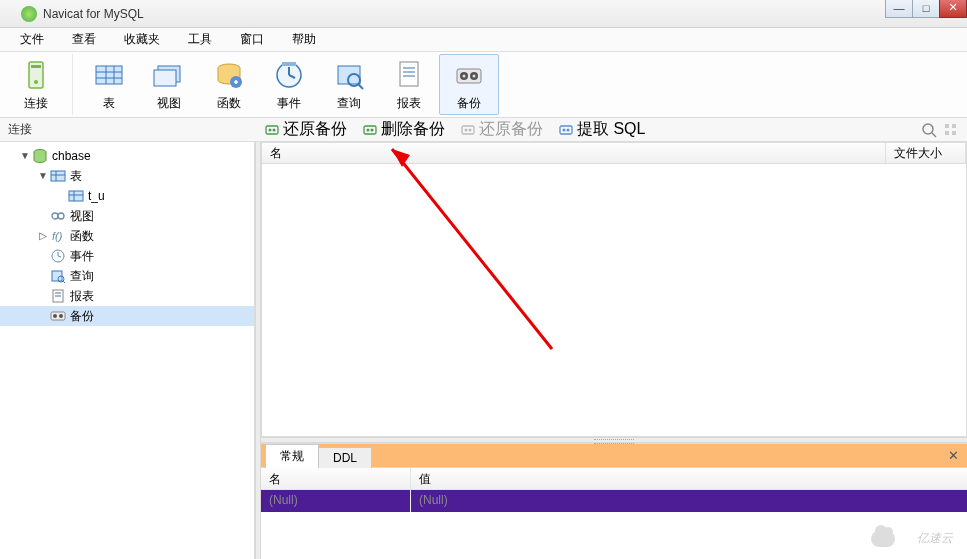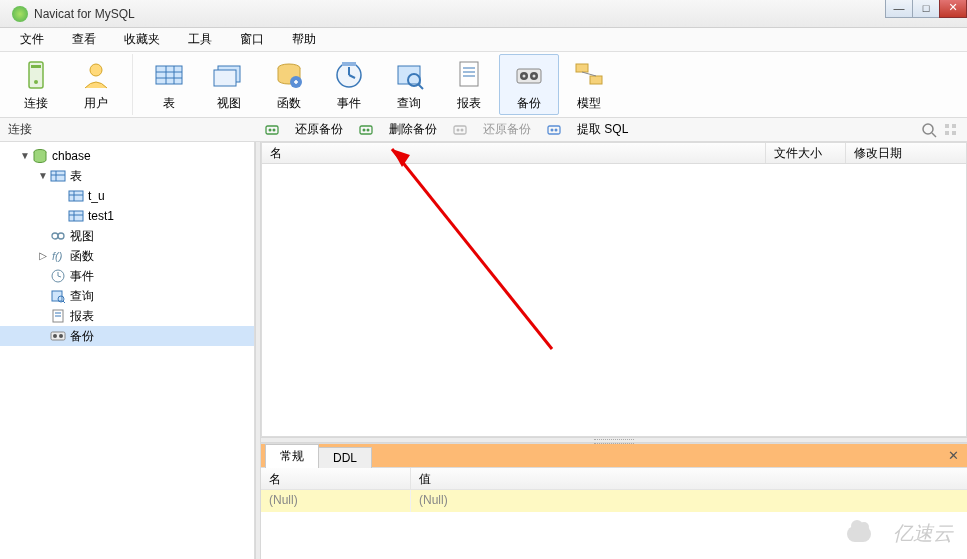--- a/index.html
+++ b/index.html
@@ -1,19 +1,19 @@
 <!DOCTYPE html>
 <html><head>
   <meta charset="utf-8">
   <style>
     * { margin: 0; padding: 0; box-sizing: border-box; font-family: "Microsoft YaHei", "SimSun", sans-serif; }
     body { background: #fff; width: 967px; height: 559px; overflow: hidden; position: relative; }
 
     
-    .titlebar { height: 28px; background: linear-gradient(#f7f7f7,#eaeaea); border-bottom: 1px solid #d0d0d0; display: flex; align-items: center; padding: 0 12px; position: relative; }
+    .titlebar { height: 28px; background: linear-gradient(#f7f7f7,#eaeaea); border-bottom: 1px solid #d0d0d0; display: flex; align-items: center; padding: 0 21px; position: relative; }
     .titlebar-icon { width: 16px; height: 16px; border-radius: 50%; background: radial-gradient(#a8e063,#4caf50); margin-right: 6px; }
     .titlebar-title { font-size: 12px; color: #333; }
     .win-controls { position: absolute; right: 0; top: -2px; display: flex; }
     .win-btn { width: 28px; height: 20px; display: flex; align-items: center; justify-content: center; font-size: 11px; color: #333; border: 1px solid #9aa8b8; border-top: none; margin-left: -1px; background: linear-gradient(#f1f5fa,#d8e3f0); }
     .win-btn.close { background: linear-gradient(#e67a7a,#c0392b); color: #fff; border-color:#8a2e2e; }
 
     
     .menubar { height: 24px; display: flex; align-items: center; padding: 0 6px; background: #fafafa; border-bottom: 1px solid #e0e0e0; font-size: 12px; }
     .menu-item { padding: 3px 14px; cursor: default; }
 
@@ -22,21 +22,21 @@
     .tool-group { display: flex; border-right: 1px solid #e8e8e8; padding: 0 6px; height: 100%; align-items:stretch; }
     .tool-btn { width: 60px; display: flex; flex-direction: column; align-items: center; justify-content: center; font-size: 12px; cursor: default; border: 1px solid transparent; border-radius: 2px; }
     .tool-btn.active { background: #eef5ff; border: 1px solid #a8c8e8; }
     .tool-icon { width: 36px; height: 36px; margin-bottom: 2px; display:flex; align-items:center; justify-content:center; }
     .tool-icon svg { width: 34px; height: 34px; }
 
     
     .subbar { height: 24px; display: flex; align-items: center; background: #f7f7f7; border-bottom: 1px solid #dcdcdc; font-size: 12px; }
     .subbar-left { width: 255px; padding-left: 8px; color:#333; }
     .subbar-right { flex: 1; display: flex; align-items: center; gap: 8px; padding-left: 6px; position:relative; }
-    .sub-action { display: flex; align-items: center; gap: 16px; padding: 1px 4px; font-size: 12px; cursor: default; }
+    .sub-action { display: flex; align-items: center; gap: 4px; padding: 1px 4px; font-size: 16px; cursor: default; }
     .sub-action .mini-icon { width:14px; height:14px; }
     .sub-action.disabled { color:#999; }
     .subbar-tools { position:absolute; right:8px; display:flex; gap:6px; align-items:center; }
     .st-icon { width:16px; height:16px; }
 
     
     .main { display: flex; height: 419px; }
     .sidebar { width: 255px; border-right: 1px solid #dcdcdc; background: #fff; overflow: auto; }
     .tree { font-size: 12px; padding: 4px 0; }
     .tree-row { display: flex; align-items: center; height: 20px; padding-left: 6px; white-space: nowrap; cursor: default; }
@@ -68,26 +68,26 @@
 
     .bottom-panel { height:118px; display:flex; flex-direction:column; border-top:1px solid #dcdcdc; }
     .tabstrip { height:24px; display:flex; align-items:flex-end; background:#fdba74; border-bottom:1px solid #dcdcdc; font-size:12px; padding-left:4px; position:relative; }
     .tab { padding:3px 14px; border:1px solid #c8c8c8; border-bottom:none; margin-right:-1px; background:#eee; position:relative; top:1px; }
     .tab.active { background:#fff; }
     .tab-close { position:absolute; right:8px; top:4px; font-size:13px; color:#555; cursor:default; }
     .bottom-grid { flex:1; display:flex; flex-direction:column; }
     .bg-header { height:22px; background:linear-gradient(#fdfdfd,#f0f0f0); border-bottom:1px solid #e4e4e4; display:flex; font-size:12px; }
     .bg-header .c1 { width:150px; padding:3px 8px; border-right:1px solid #e4e4e4;}
     .bg-header .c2 { flex:1; padding:3px 8px; }
-    .bg-row { height:22px; display:flex; font-size:12px; color:#888; background:#fef9c3; }
+    .bg-row { height:22px; display:flex; font-size:12px; color:#888; background:#4c1d95; }
     .bg-row .c1 { width:150px; padding:3px 8px; border-right:1px solid #f0f0f0;}
     .bg-row .c2 { flex:1; padding:3px 8px; }
 
     
-    .watermark { position:absolute; right:14px; bottom:12px; font-size:20px; color:#ccc; font-style:italic; display:flex; align-items:center; gap:22px; pointer-events:none; }
+    .watermark { position:absolute; right:14px; bottom:12px; font-size:12px; color:#ccc; font-style:italic; display:flex; align-items:center; gap:22px; pointer-events:none; }
     .watermark .cloud { width:24px; height:16px; border-radius:10px; background:#ddd; position:relative; }
     .watermark .cloud::before { content:""; position:absolute; left:4px; top:-6px; width:12px; height:12px; background:#ddd; border-radius:50%; }
     .watermark .cloud::after { content:""; position:absolute; left:12px; top:-4px; width:10px; height:10px; background:#ddd; border-radius:50%; }
   </style>
 </head>
 <body>
 
 <div class="titlebar">
   <div class="titlebar-icon"></div>
   <div class="titlebar-title">Navicat for MySQL</div>
@@ -112,29 +112,20 @@
       <div class="tool-btn">
         <div class="tool-icon">
           <svg viewBox="0 0 34 34">
             <rect x="10" y="4" width="14" height="26" rx="2" fill="#e8f3df" stroke="#7ab648" stroke-width="1.5"></rect>
             <rect x="12" y="7" width="10" height="3" fill="#7ab648"></rect>
             <circle cx="17" cy="24" r="2" fill="#7ab648"></circle>
           </svg>
         </div>
         <div>连接</div>
       </div>
-      <div class="tool-btn">
-        <div class="tool-icon">
-          <svg viewBox="0 0 34 34">
-            <circle cx="17" cy="12" r="6" fill="#ffd97a" stroke="#d6a62a"></circle>
-            <path d="M6 30 Q17 18 28 30" fill="#ffd97a" stroke="#d6a62a"></path>
-          </svg>
-        </div>
-        <div>用户</div>
-      </div>
     </div>
   <div class="tool-group" id="tg1" style="border-right:none;">
       <div class="tool-btn">
         <div class="tool-icon">
           <svg viewBox="0 0 34 34">
             <rect x="4" y="8" width="26" height="18" fill="#cfe5fb" stroke="#3a78b8"></rect>
             <line x1="4" y1="14" x2="30" y2="14" stroke="#3a78b8"></line>
             <line x1="4" y1="20" x2="30" y2="20" stroke="#3a78b8"></line>
             <line x1="14" y1="8" x2="14" y2="26" stroke="#3a78b8"></line>
             <line x1="22" y1="8" x2="22" y2="26" stroke="#3a78b8"></line>
@@ -198,30 +189,20 @@
         <div class="tool-icon">
           <svg viewBox="0 0 34 34">
             <rect x="5" y="11" width="24" height="14" rx="2" fill="#e8e8e8" stroke="#888"></rect>
             <circle cx="12" cy="18" r="4" fill="#555"></circle>
             <circle cx="22" cy="18" r="4" fill="#555"></circle>
             <circle cx="12" cy="18" r="1.5" fill="#ddd"></circle>
             <circle cx="22" cy="18" r="1.5" fill="#ddd"></circle>
           </svg>
         </div>
         <div>备份</div>
-      </div>
-      <div class="tool-btn">
-        <div class="tool-icon">
-          <svg viewBox="0 0 34 34">
-            <rect x="4" y="6" width="12" height="8" fill="#f6d27a" stroke="#caa23a"></rect>
-            <rect x="18" y="18" width="12" height="8" fill="#f6d27a" stroke="#caa23a"></rect>
-            <line x1="10" y1="14" x2="24" y2="18" stroke="#888"></line>
-          </svg>
-        </div>
-        <div>模型</div>
       </div>
     </div>
 </div>
 
 <div class="subbar">
   <div class="subbar-left">连接</div>
   <div class="subbar-right" id="subacts">
     <div class="sub-action">
         <span class="mini-icon"><svg viewBox="0 0 14 14">
             <rect x="1" y="3" width="12" height="8" rx="1.5" fill="none" stroke="#4a9a4a" stroke-width="1.3"></rect>
@@ -297,31 +278,20 @@
           <span class="tree-toggle"></span>
           <span class="tree-icon">
             <svg viewBox="0 0 16 16">
               <rect x="1" y="3" width="14" height="10" fill="#cfe5fb" stroke="#3a78b8"></rect>
               <line x1="1" y1="7" x2="15" y2="7" stroke="#3a78b8"></line>
               <line x1="6" y1="3" x2="6" y2="13" stroke="#3a78b8"></line>
             </svg>
           </span>
           <span>t_u</span>
         </div>
-        <div class="tree-row indent-3">
-          <span class="tree-toggle"></span>
-          <span class="tree-icon">
-            <svg viewBox="0 0 16 16">
-              <rect x="1" y="3" width="14" height="10" fill="#cfe5fb" stroke="#3a78b8"></rect>
-              <line x1="1" y1="7" x2="15" y2="7" stroke="#3a78b8"></line>
-              <line x1="6" y1="3" x2="6" y2="13" stroke="#3a78b8"></line>
-            </svg>
-          </span>
-          <span>test1</span>
-        </div>
         <div class="tree-row indent-2">
           <span class="tree-toggle"></span>
           <span class="tree-icon">
             <svg viewBox="0 0 16 16">
               <circle cx="5" cy="8" r="3" fill="none" stroke="#6a8fa8" stroke-width="1.3"></circle>
               <circle cx="11" cy="8" r="3" fill="none" stroke="#6a8fa8" stroke-width="1.3"></circle>
               <line x1="8" y1="8" x2="8" y2="8"></line>
             </svg>
           </span>
           <span>视图</span>
@@ -379,21 +349,20 @@
           </span>
           <span>备份</span>
         </div>
       </div>
   </div>
   <div class="splitter-v"></div>
   <div class="content">
     <div class="list-header">
       <div class="list-col col-name">名</div>
       <div class="list-col col-size">文件大小</div>
-      <div class="list-col col-date">修改日期</div>
     </div>
     <div class="list-body">
       <svg class="arrow-annot" viewBox="0 0 200 220">
         <line x1="180" y1="210" x2="20" y2="10" stroke="#e60000" stroke-width="3"></line>
         <polygon points="20,10 38,16 30,28" fill="#e60000"></polygon>
       </svg>
     </div>
     <div class="splitter-h"></div>
     <div class="bottom-panel">
       <div class="tabstrip">

